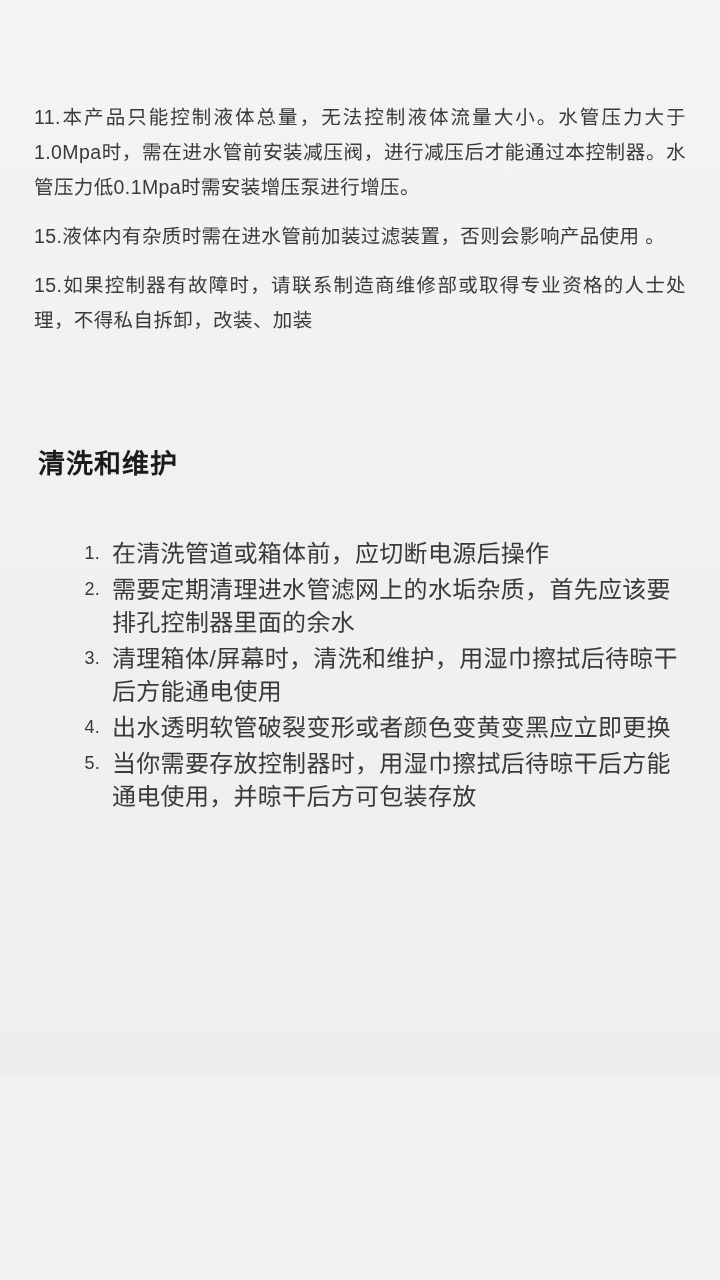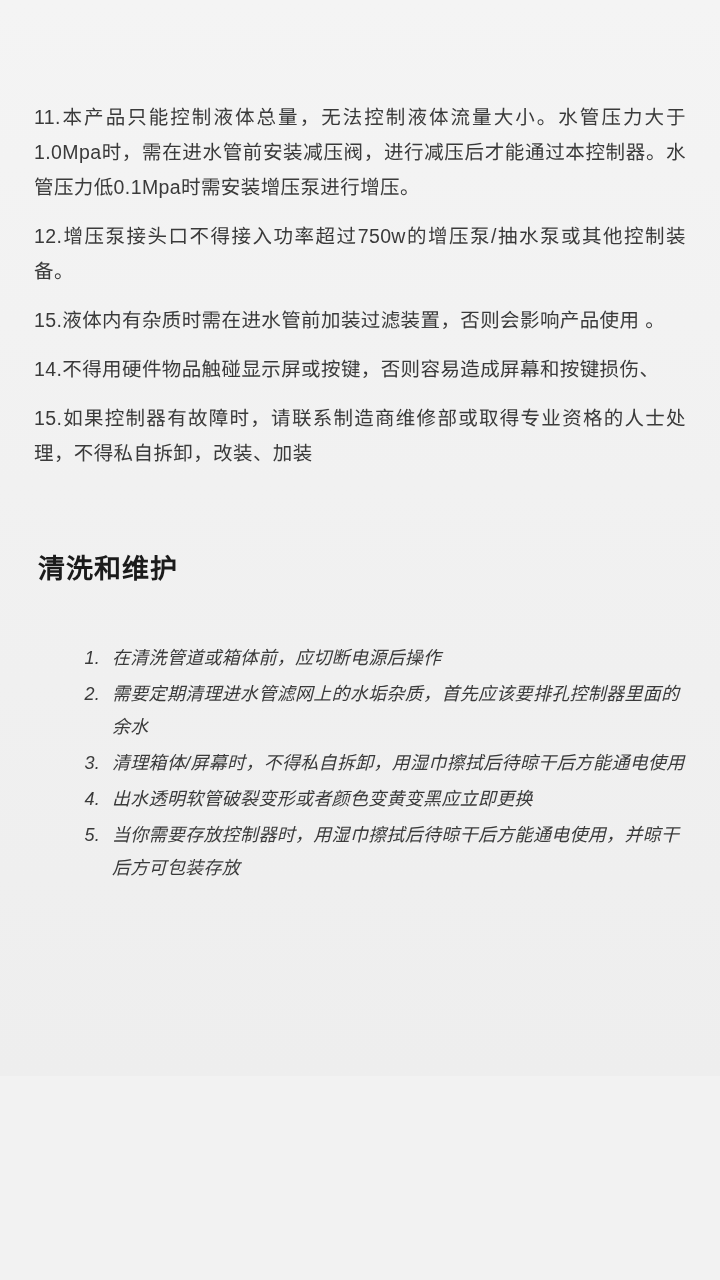--- a/index.html
+++ b/index.html
@@ -45,41 +45,40 @@
   
   .section-heading {
     font-size: 27px;
     font-weight: bold;
     color: #1b1b1b;
     letter-spacing: 1px;
     margin: 0;
     padding: 0;
   }
   .heading-wrap {
-    margin-top: 76px;
+    margin-top: 104px;
     padding-left: 4px;
   }
 
   
   .maint-list {
     margin: 56px 0 0 0;
     padding: 0 0 0 40px;
     list-style: none;
     counter-reset: maint;
   }
   .maint-item {
     position: relative;
     counter-increment: maint;
-    font-size: 18px;
+    font-size: 24px;
     line-height: 33px;
     color: #3a3a3a;
     margin-bottom: 3px;
     padding-left: 38px;
     letter-spacing: 0.3px;
-    font-style: italic;
   }
   .maint-item::before {
     content: counter(maint) ".";
     position: absolute;
     left: 0;
     top: 0;
     width: 26px;
     text-align: right;
     color: #3a3a3a;
     font-size: 18px;
@@ -87,32 +86,30 @@
   }
 </style>
 </head>
 <body>
 
 <div class="page">
   <div class="content">
 
     <div class="notes">
       <p class="note">11.本产品只能控制液体总量，无法控制液体流量大小。水管压力大于1.0Mpa时，需在进水管前安装减压阀，进行减压后才能通过本控制器。水管压力低0.1Mpa时需安装增压泵进行增压。</p>
-      <p class="note">12.增压泵接头口不得接入功率超过750w的增压泵/抽水泵或其他控制装备。</p>
       <p class="note">15.液体内有杂质时需在进水管前加装过滤装置，否则会影响产品使用 。</p>
-      <p class="note">14.不得用硬件物品触碰显示屏或按键，否则容易造成屏幕和按键损伤、</p>
       <p class="note">15.如果控制器有故障时，请联系制造商维修部或取得专业资格的人士处理，不得私自拆卸，改装、加装</p>
     </div>
 
     <div class="heading-wrap">
       <h2 class="section-heading">清洗和维护</h2>
     </div>
 
     <ol class="maint-list">
       <li class="maint-item">在清洗管道或箱体前，应切断电源后操作</li>
       <li class="maint-item">需要定期清理进水管滤网上的水垢杂质，首先应该要排孔控制器里面的余水</li>
-      <li class="maint-item">清理箱体/屏幕时，不得私自拆卸，用湿巾擦拭后待晾干后方能通电使用</li>
+      <li class="maint-item">清理箱体/屏幕时，清洗和维护，用湿巾擦拭后待晾干后方能通电使用</li>
       <li class="maint-item">出水透明软管破裂变形或者颜色变黄变黑应立即更换</li>
       <li class="maint-item">当你需要存放控制器时，用湿巾擦拭后待晾干后方能通电使用，并晾干后方可包装存放</li>
     </ol>
 
   </div>
 </div>
 
 </body></html>

